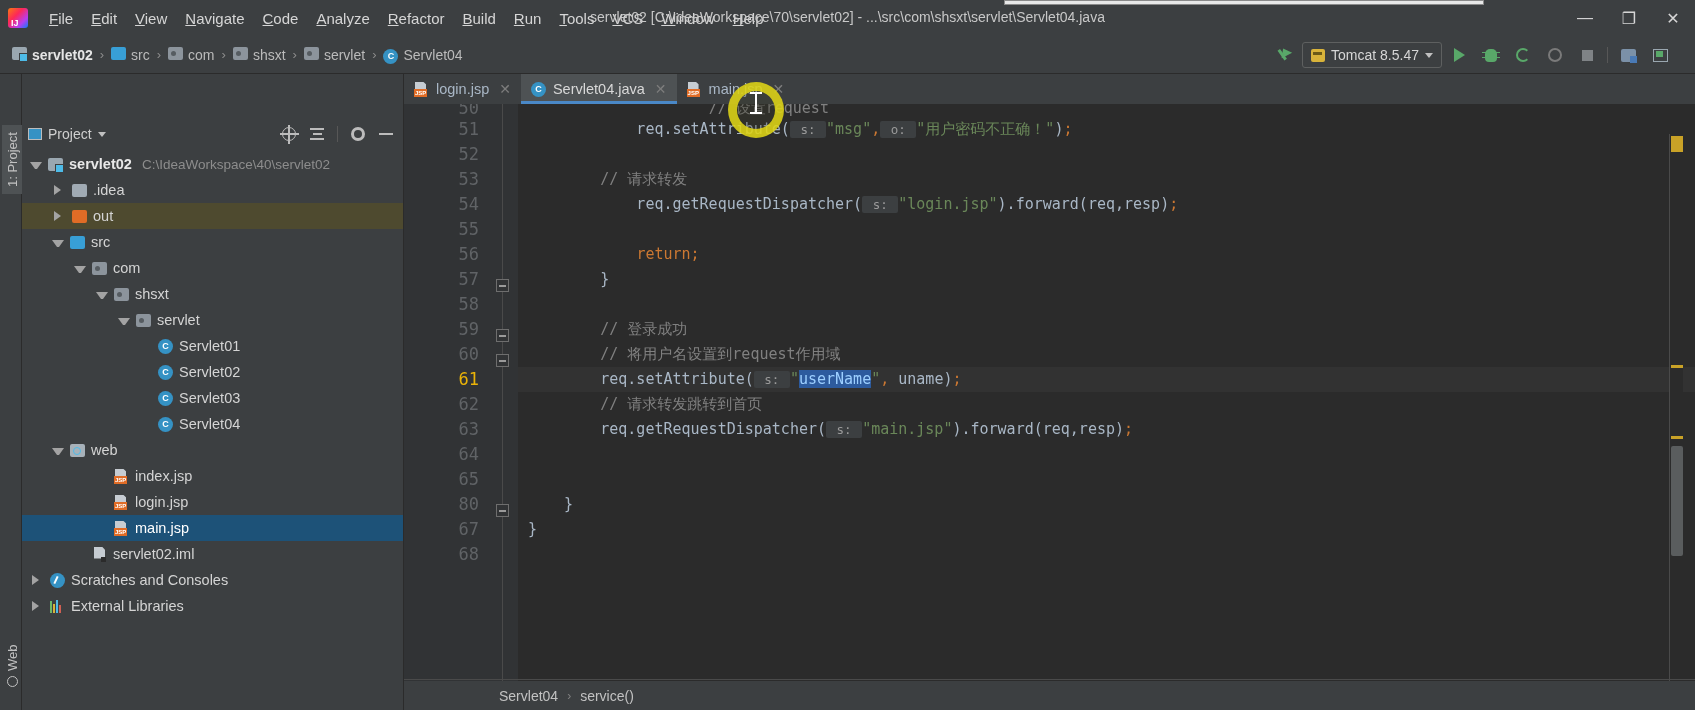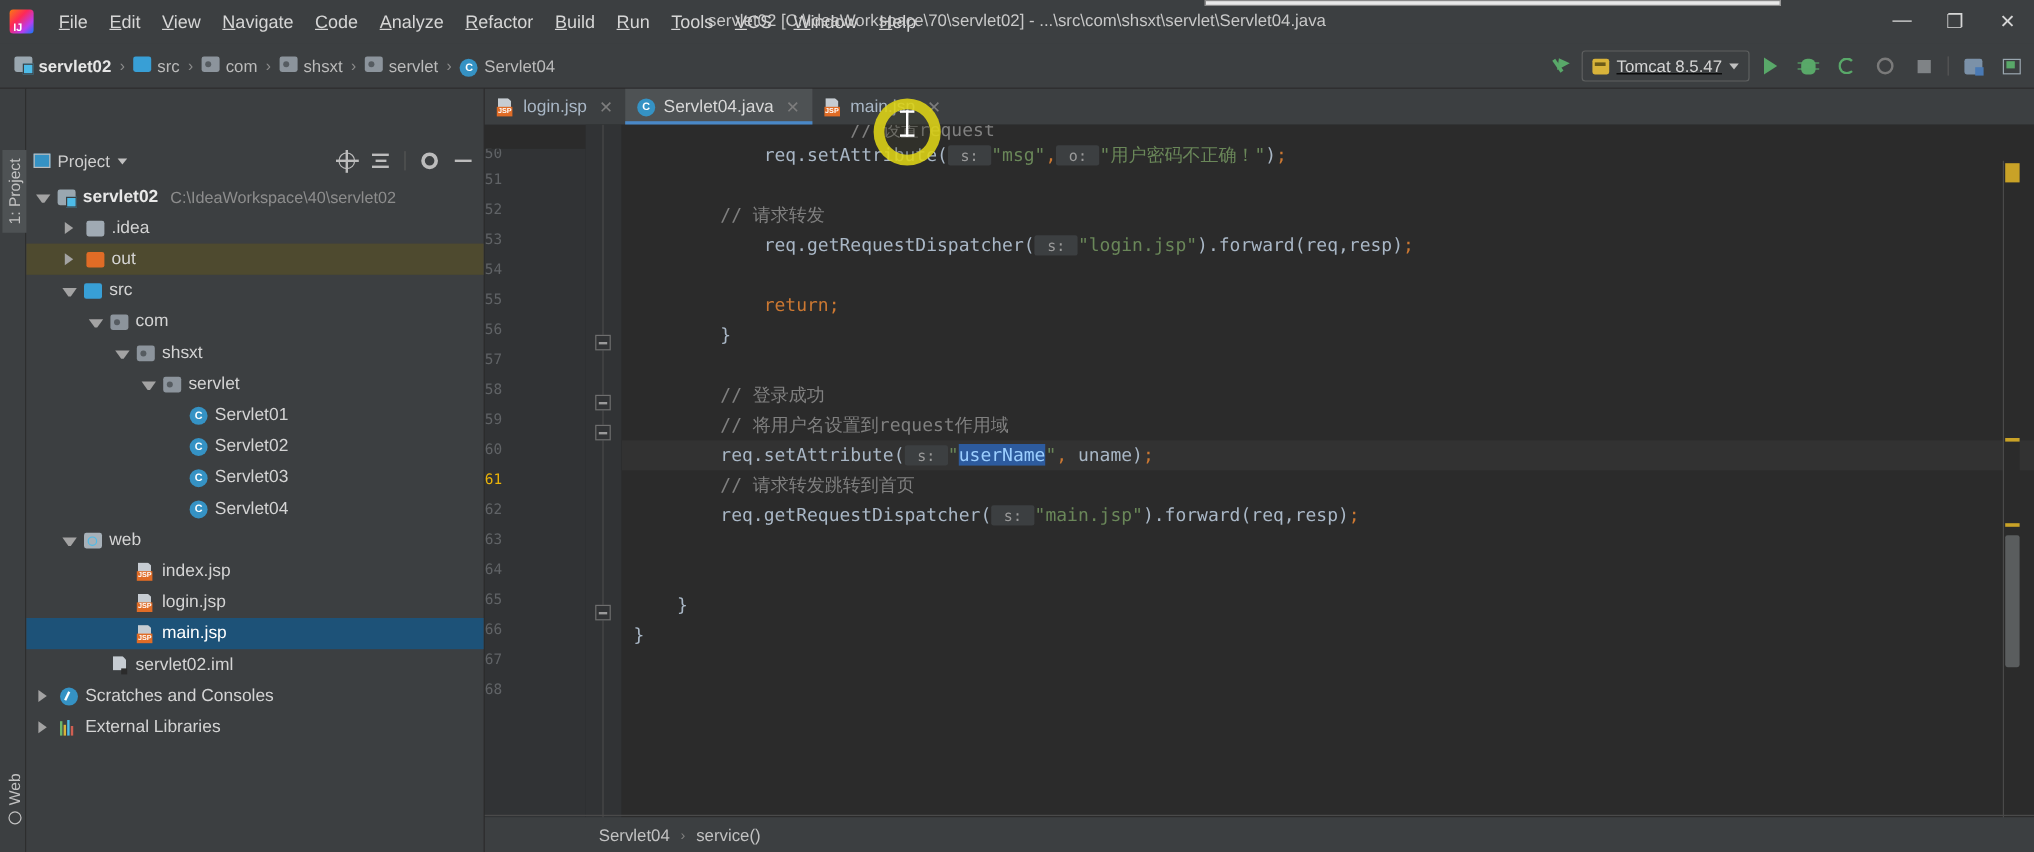--- a/index.html
+++ b/index.html
@@ -73,21 +73,21 @@
   .ico-jsp .pg{position:absolute;left:1px;top:0px;width:11px;height:10px;background:#c6ccd2;clip-path:polygon(0 0,72% 0,100% 28%,100% 100%,0 100%);}
   .ico-jsp .tag{position:absolute;left:0px;bottom:0px;background:#e06c26;color:#fff;font-size:6px;line-height:6px;padding:1px 1px;font-weight:bold;font-family:"Liberation Sans",sans-serif;}
   .ico-iml { width:15px;height:15px;position:relative; }
   .ico-iml .pg{position:absolute;left:2px;top:0;width:11px;height:12px;background:#c6ccd2;clip-path:polygon(0 0,72% 0,100% 28%,100% 100%,0 100%);}
   .ico-iml .dot{position:absolute;right:1px;bottom:0px;width:5px;height:5px;background:#2b2b2b;}
   .ico-libs { width:15px;height:14px;position:relative;display:flex;gap:1px;align-items:flex-end; }
   .ico-libs i{display:block;width:2px;background:#6bb86b;}
   .ico-scratch { width:15px;height:15px;border-radius:50%;background:#3592c4;position:relative; }
   .ico-scratch::after{content:"";position:absolute;left:5px;top:3px;width:2px;height:8px;background:#fff;transform:rotate(25deg);}
 
-  .toolbar-right { position:absolute; right:0; top:0; height:38px; display:flex; align-items:center; gap:2px; padding-right:4px;text-decoration:underline;}
+  .toolbar-right { position:absolute; right:0; top:0; height:38px; display:flex; align-items:center; gap:2px; padding-right:20px;}
   .tb-btn { width:30px;height:30px;display:flex;align-items:center;justify-content:center; }
   .run-config {
     display:flex;align-items:center;gap:6px;height:26px;padding:0 8px;
     border:1px solid #5e6060;border-radius:3px;color:#d6d6d6;font-size:14px;white-space:nowrap;
   }
   .tomcat-ico{width:14px;height:13px;background:#d8b33a;border-radius:2px;position:relative;}
   .tomcat-ico::after{content:"";position:absolute;left:2px;top:3px;width:9px;height:3px;background:#6b5a18;}
   .tri-right { width:0;height:0;border-left:11px solid #59a869;border-top:7px solid transparent;border-bottom:7px solid transparent;}
   .bug { width:12px;height:13px;background:#59a869;border-radius:5px 5px 4px 4px;position:relative;}
   .bug::before{content:"";position:absolute;left:-3px;top:3px;width:18px;height:1.6px;background:#59a869;}
@@ -160,22 +160,22 @@
     display:flex;align-items:center;gap:7px;padding:0 10px;font-size:14.5px;color:#a9b7c6;
     position:relative; white-space:nowrap;
   }
   .etab.active { background:#4e5254; color:#d8d8d8; }
   .etab.active::after{content:"";position:absolute;left:0;right:0;bottom:0;height:3px;background:#4a88c7;}
   .etab .x { color:#7d7d7d; font-size:14px; margin-left:3px; }
 
   .code-wrap { position:relative; height:578px; background:#2b2b2b; display:flex; }
   .gutter {
     width:84px; background:#313335; position:relative; flex:0 0 84px;
-    font-family:"DejaVu Sans Mono", monospace; font-size:12px; color:#606366;
-    padding-top:0px;margin-top:20px;
+    font-family:"DejaVu Sans Mono", monospace; font-size:17px; color:#606366;
+    text-align:right; padding-top:0px;
   }
   .gutter .lnum { height:25px; line-height:25px; padding-right:9px; }
   .gutter .lnum.cur { color:#eab308; }
   .foldcol { width:30px; flex:0 0 30px; background:#313335; position:relative; }
   .foldline { position:absolute; left:14px; top:0; bottom:0; width:1px; background:#4a4a4a; }
   .foldmark { position:absolute; left:8px; width:13px; height:13px; border:1px solid #6e6e6e; background:#313335; }
   .foldmark i{position:absolute;left:2px;top:5px;width:7px;height:1.5px;background:#9a9a9a;}
   .codecol { flex:1; position:relative; background:#2b2b2b; overflow:hidden; }
   .cline {
     height:25px; line-height:25px; font-family:"DejaVu Sans Mono", monospace;
@@ -541,21 +541,21 @@
           <div class="lnum">56</div>
           <div class="lnum">57</div>
           <div class="lnum">58</div>
           <div class="lnum">59</div>
           <div class="lnum">60</div>
           <div class="lnum cur">61</div>
           <div class="lnum">62</div>
           <div class="lnum">63</div>
           <div class="lnum">64</div>
           <div class="lnum">65</div>
-          <div class="lnum">66</div>
+          <div class="lnum">80</div>
           <div class="lnum">67</div>
           <div class="lnum">68</div>
         </div>
       <div class="foldcol">
         <div class="foldline"></div>
         <div class="foldmark" style="top:175px;">
             <i></i>
           </div>
         <div class="foldmark" style="top:225px;">
             <i></i>

